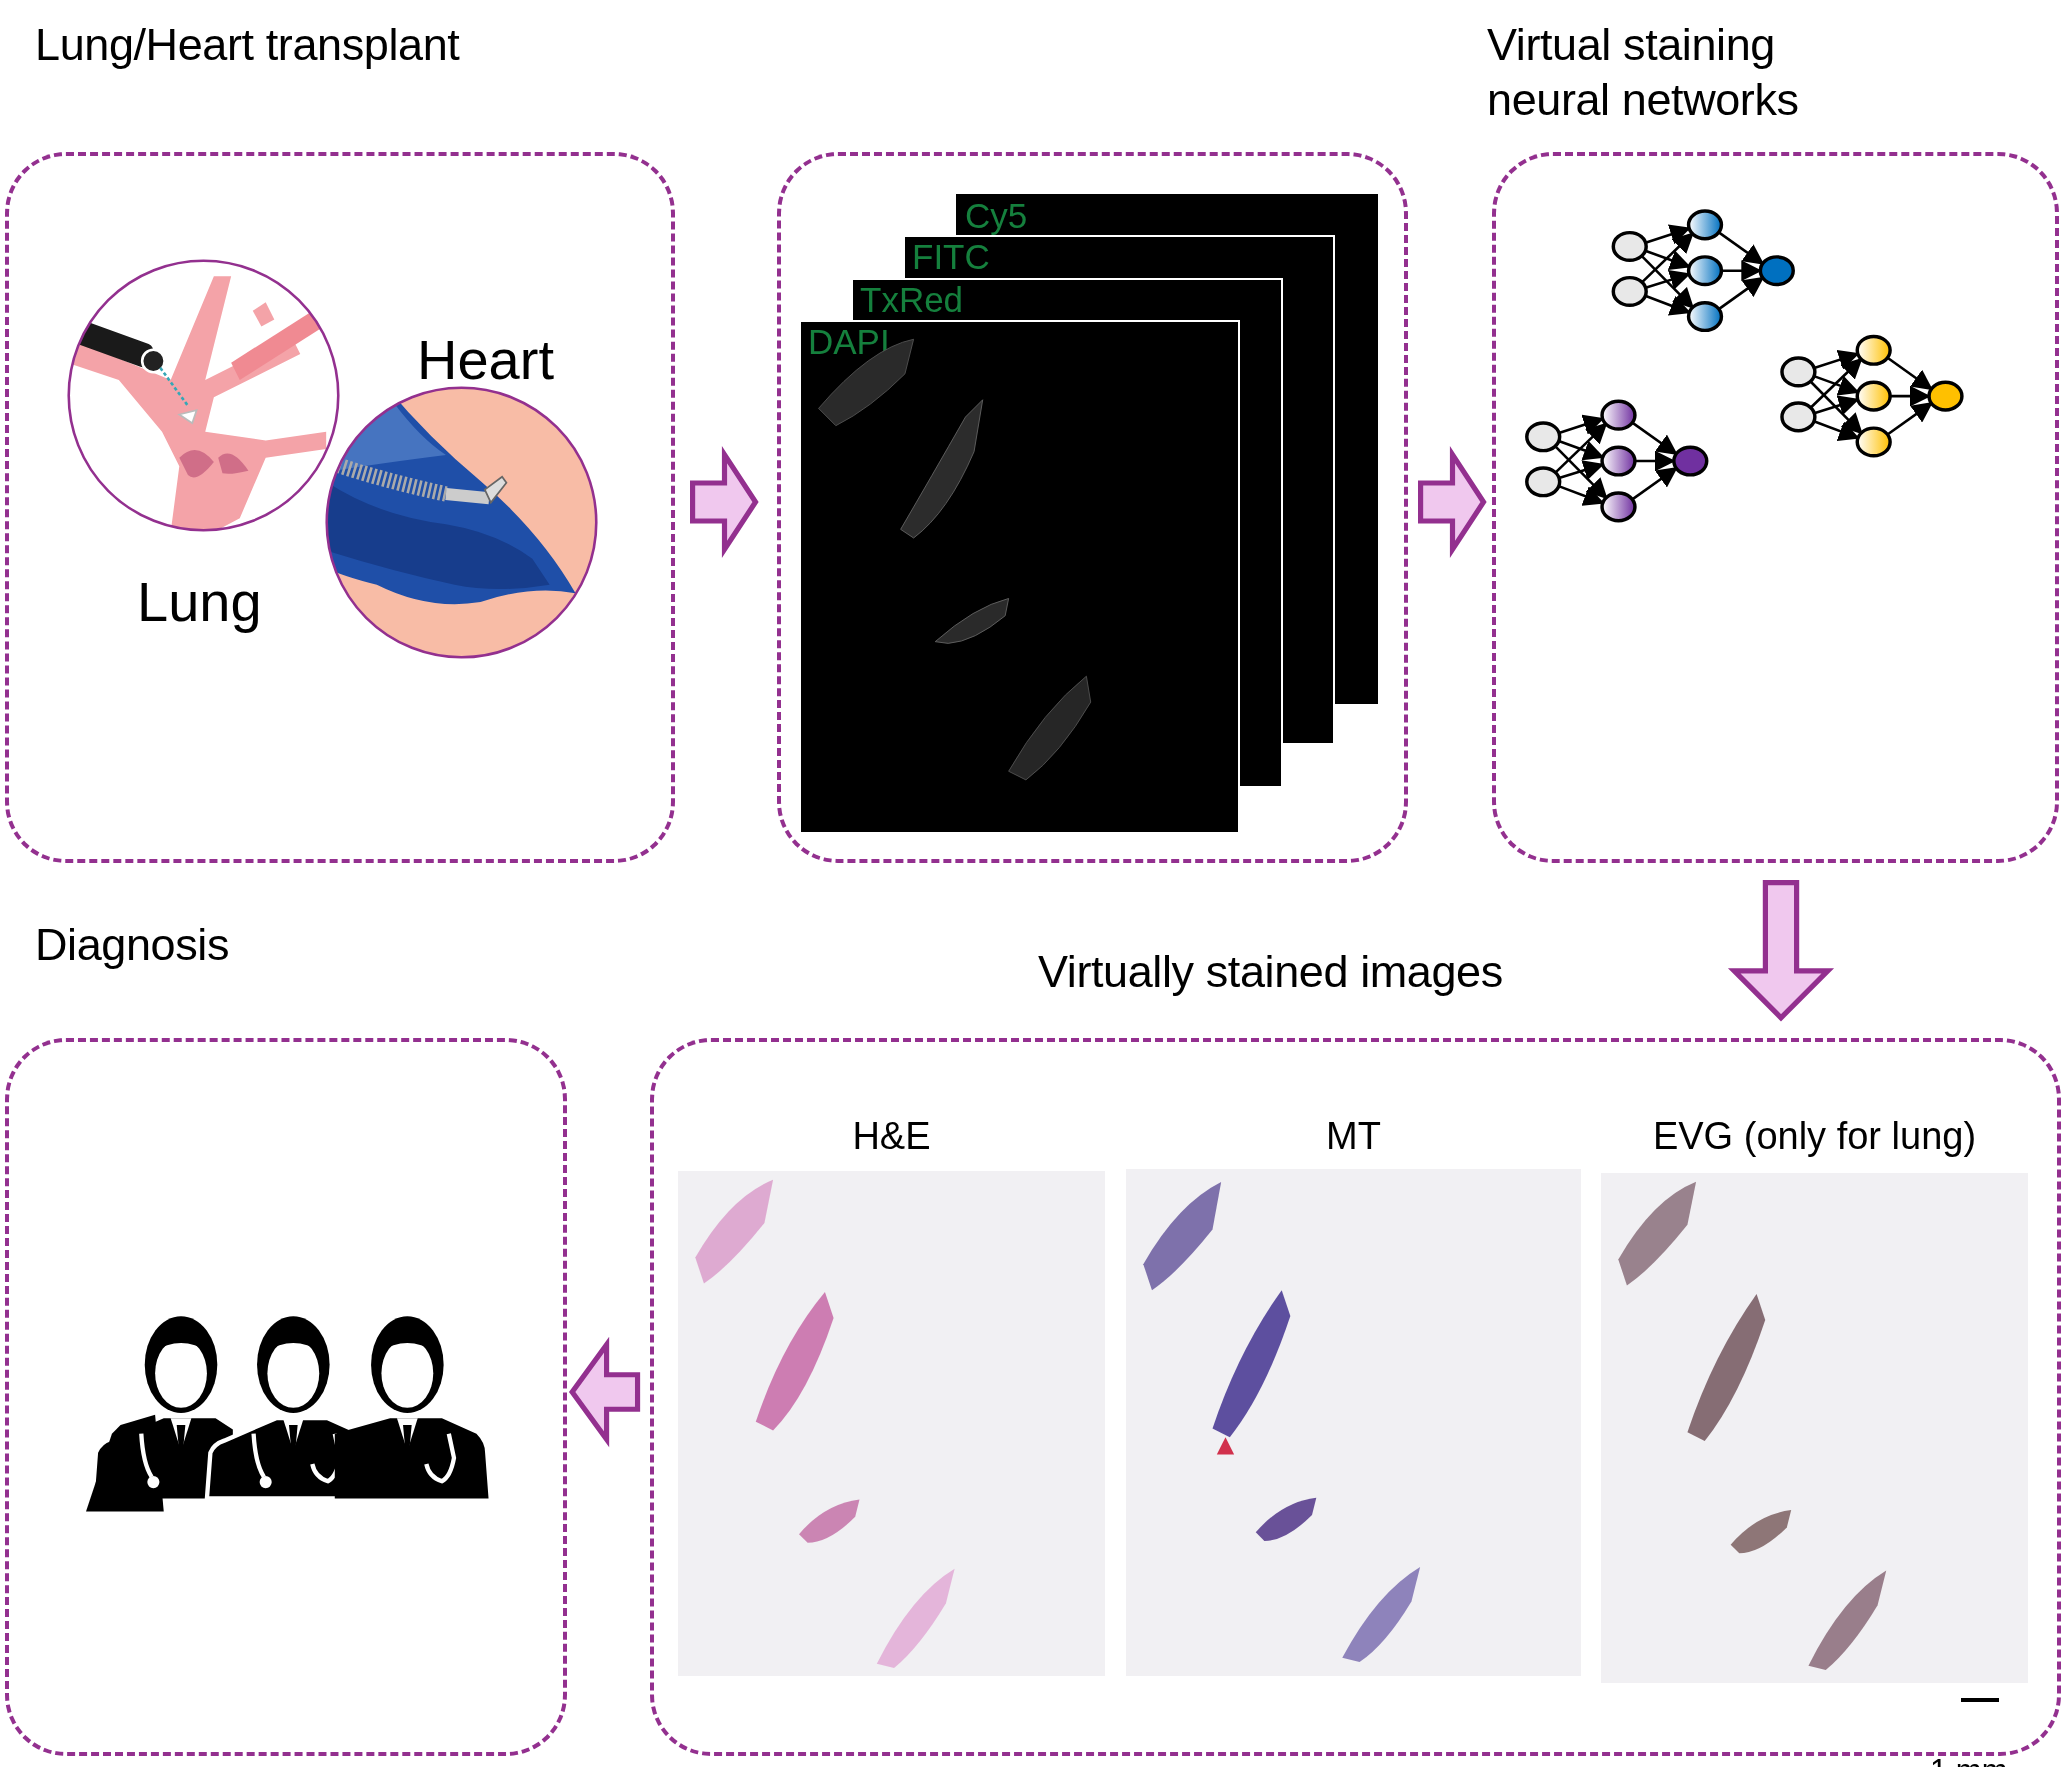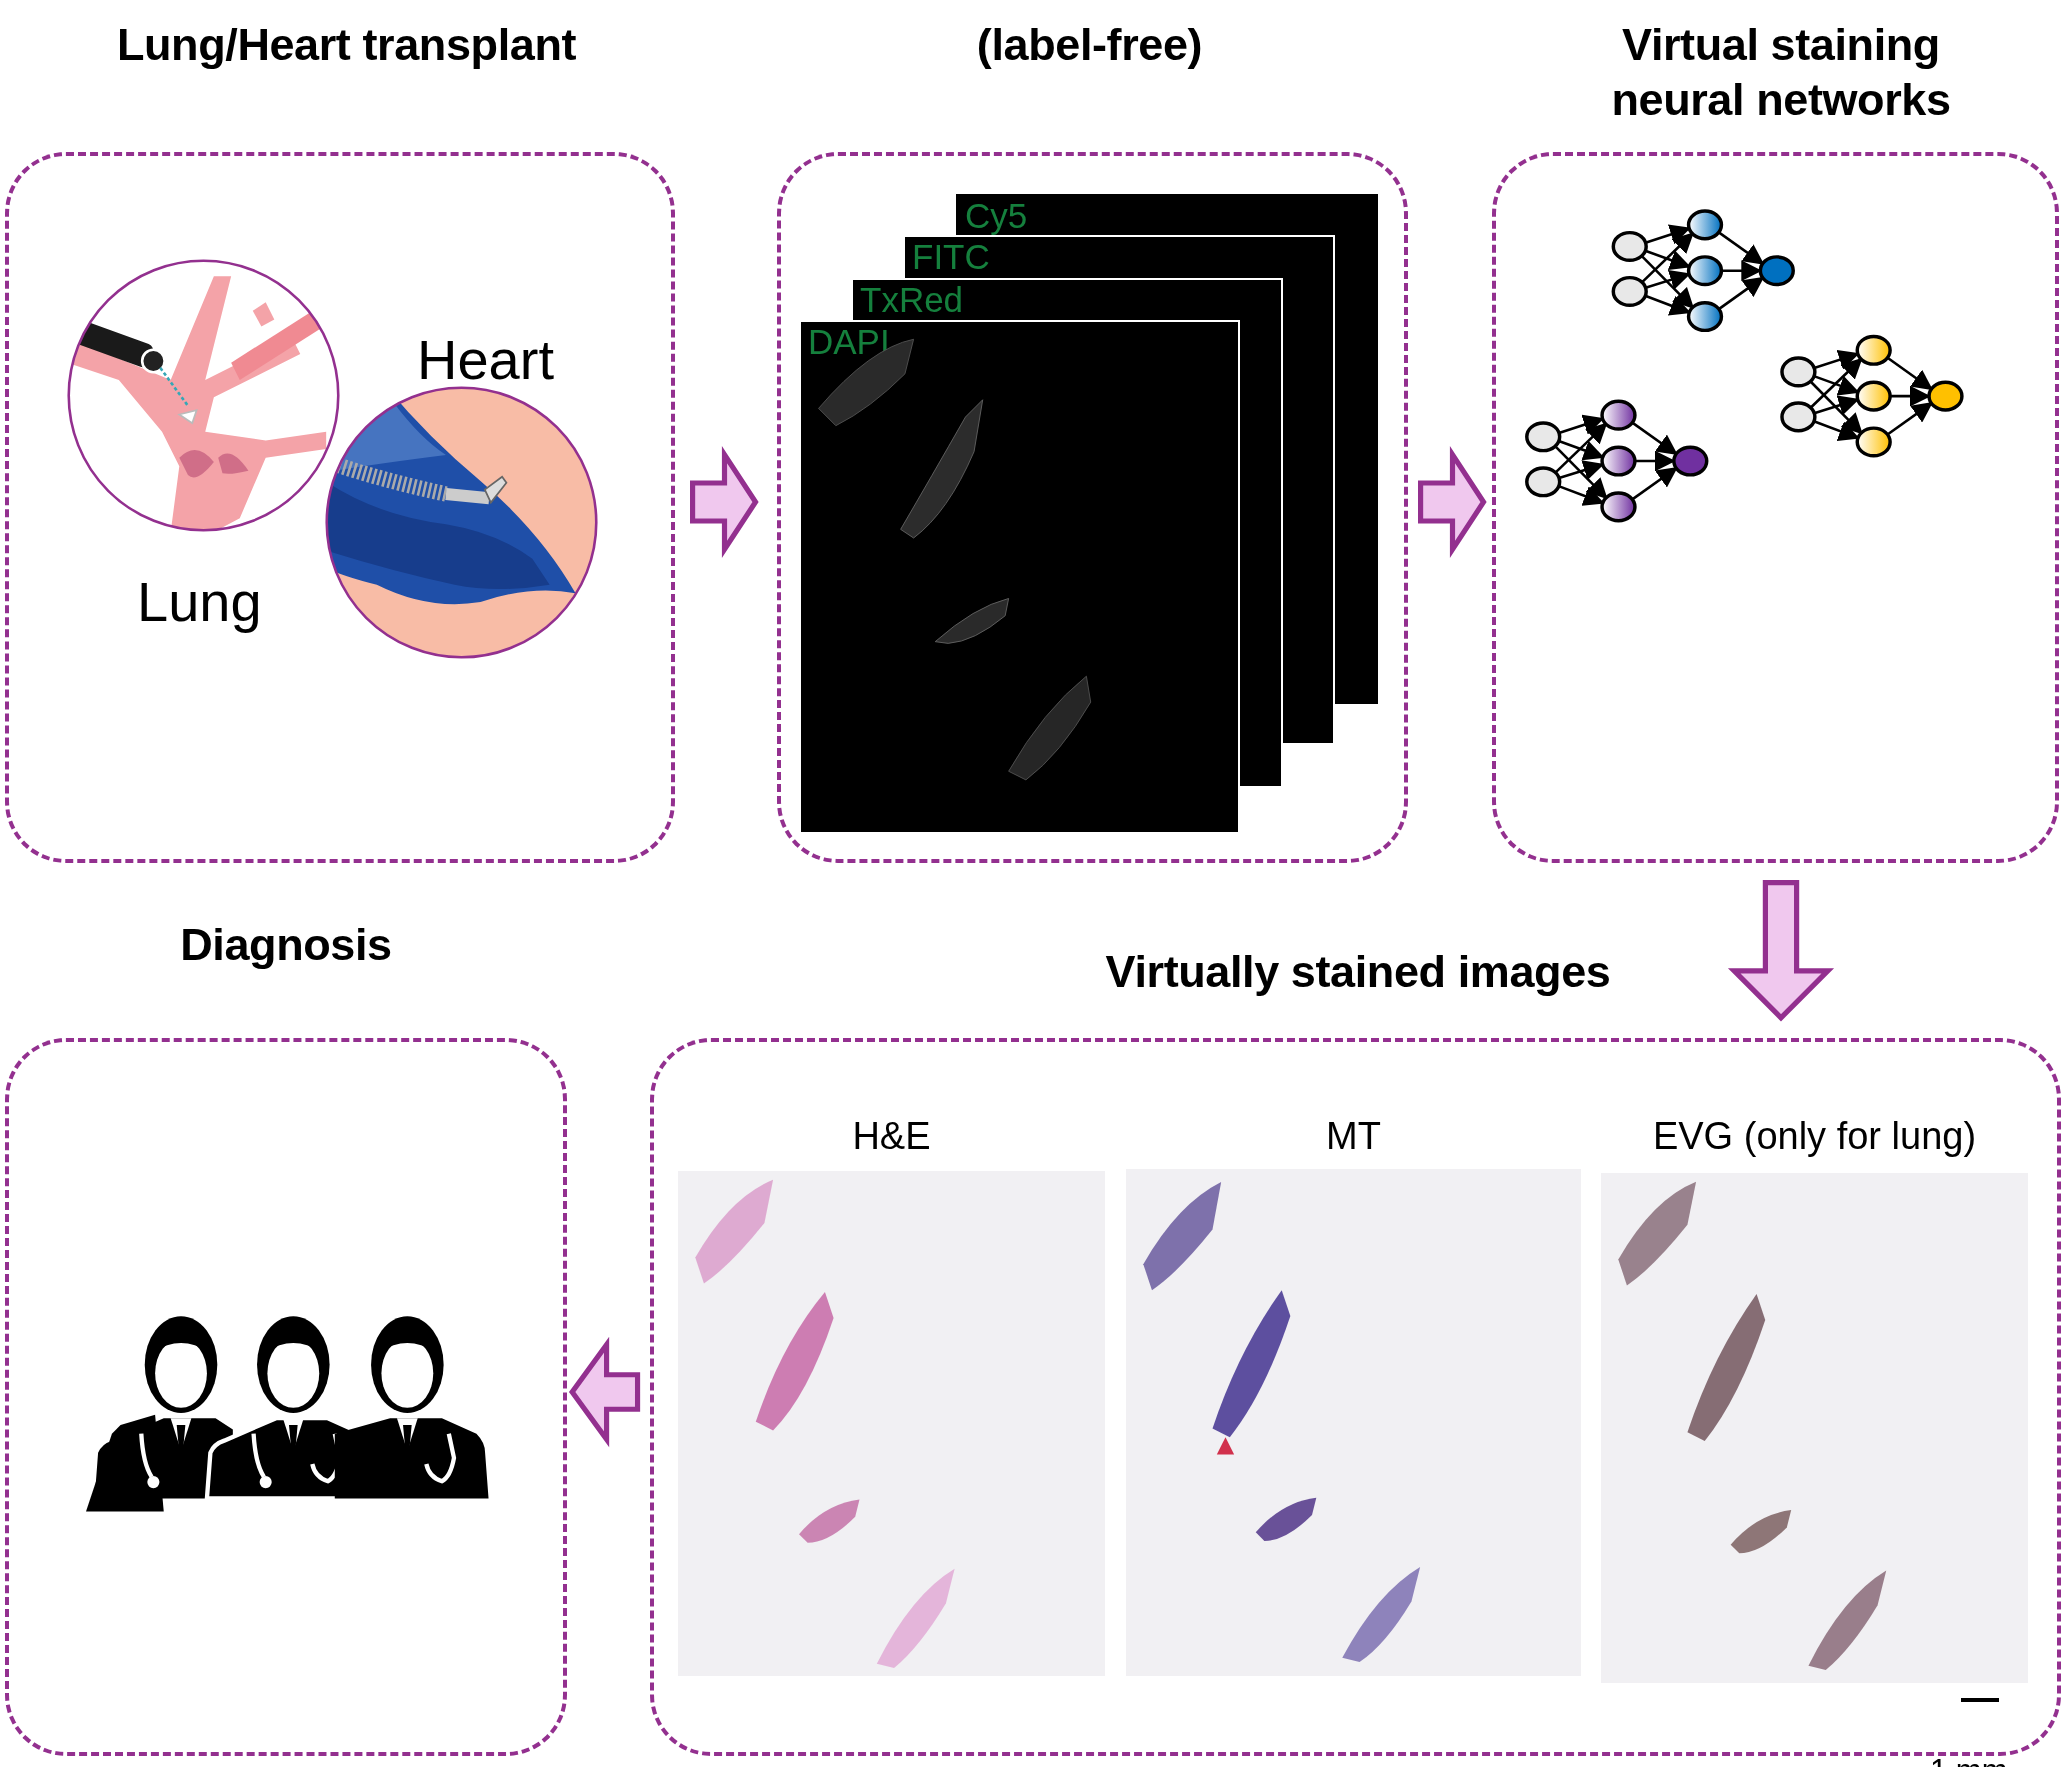--- a/index.html
+++ b/index.html
@@ -1,36 +1,35 @@
 <!DOCTYPE html>
 <html style="font-size:14px"><head>
 <meta charset="utf-8">
 <style>
   html,body{margin:0;padding:0;background:#ffffff;}
   body{width:2064px;height:1767px;position:relative;overflow:hidden;font-family:"Liberation Sans",sans-serif;color:#000;}
-  .heading{position:absolute;font-weight:bold;font-size:45px;line-height:55px;text-align:center;letter-spacing:-0.4px;}
+  .heading{position:absolute;font-weight:normal;font-size:45px;line-height:55px;letter-spacing:-0.4px;}
   .heading span{display:block;}
   .panel{position:absolute;border:4.3px dashed #93308f;border-radius:61px;box-sizing:border-box;}
   .abs{position:absolute;}
   svg{display:block;overflow:visible;}
   .label{position:absolute;font-size:56px;white-space:nowrap;}
   .chan{position:absolute;background:#000;border:2.6px solid #fff;box-sizing:border-box;}
   .chan-label{position:absolute;color:#15803d;font-size:35px;left:7px;top:0;}
   .stain-title{position:absolute;font-size:38px;text-align:center;white-space:nowrap;}
   .stain-img{position:absolute;background:#f1f0f3;}
   .scale{position:absolute;font-size:31px;}
 </style>
 </head>
 <body>
 
 <div class="heading" style="left:35px;top:17.3px;width:623px;">
   <span>Lung/Heart transplant</span>
 </div>
 <div class="heading" style="left:761px;top:17.3px;width:657px;">
-  <span>(label-free)</span>
 </div>
 <div class="heading" style="left:1487px;top:17.3px;width:588px;">
   <span>Virtual staining</span>
   <span>neural networks</span>
 </div>
 <div class="heading" style="left:35px;top:917px;width:502px;">
   <span>Diagnosis</span>
 </div>
 <div class="heading" style="left:1038px;top:944px;width:640px;">
   <span>Virtually stained images</span>

